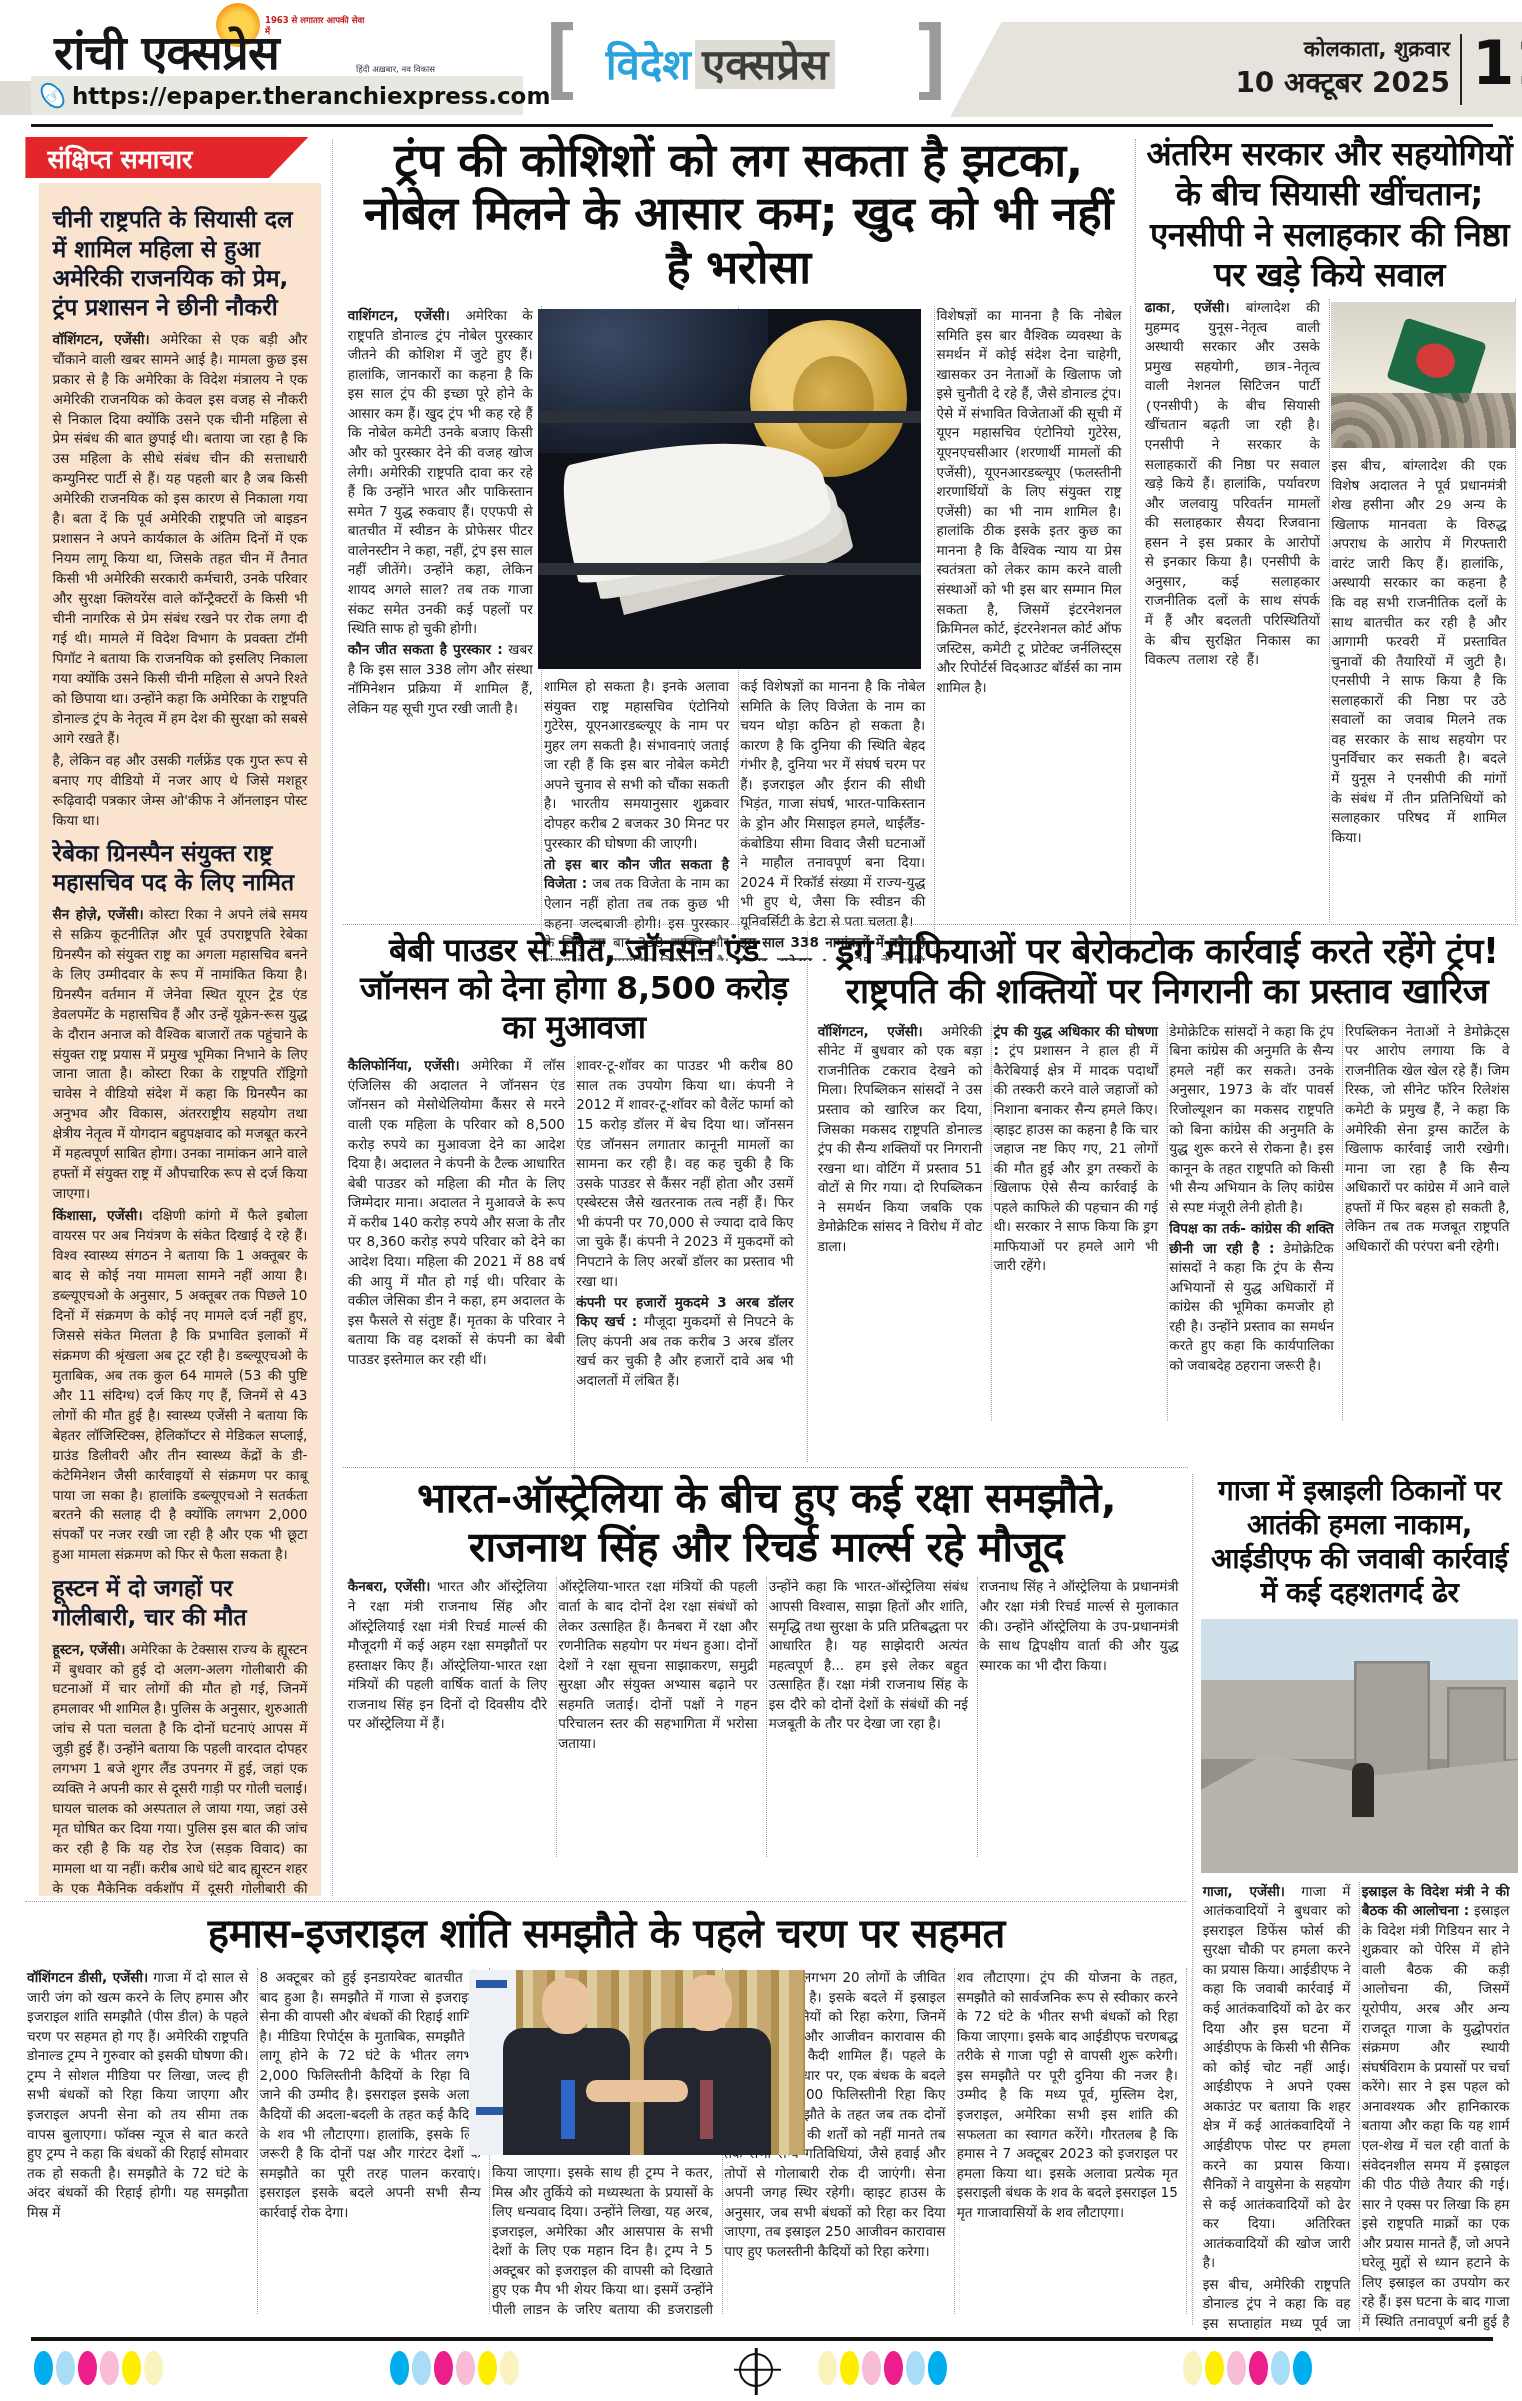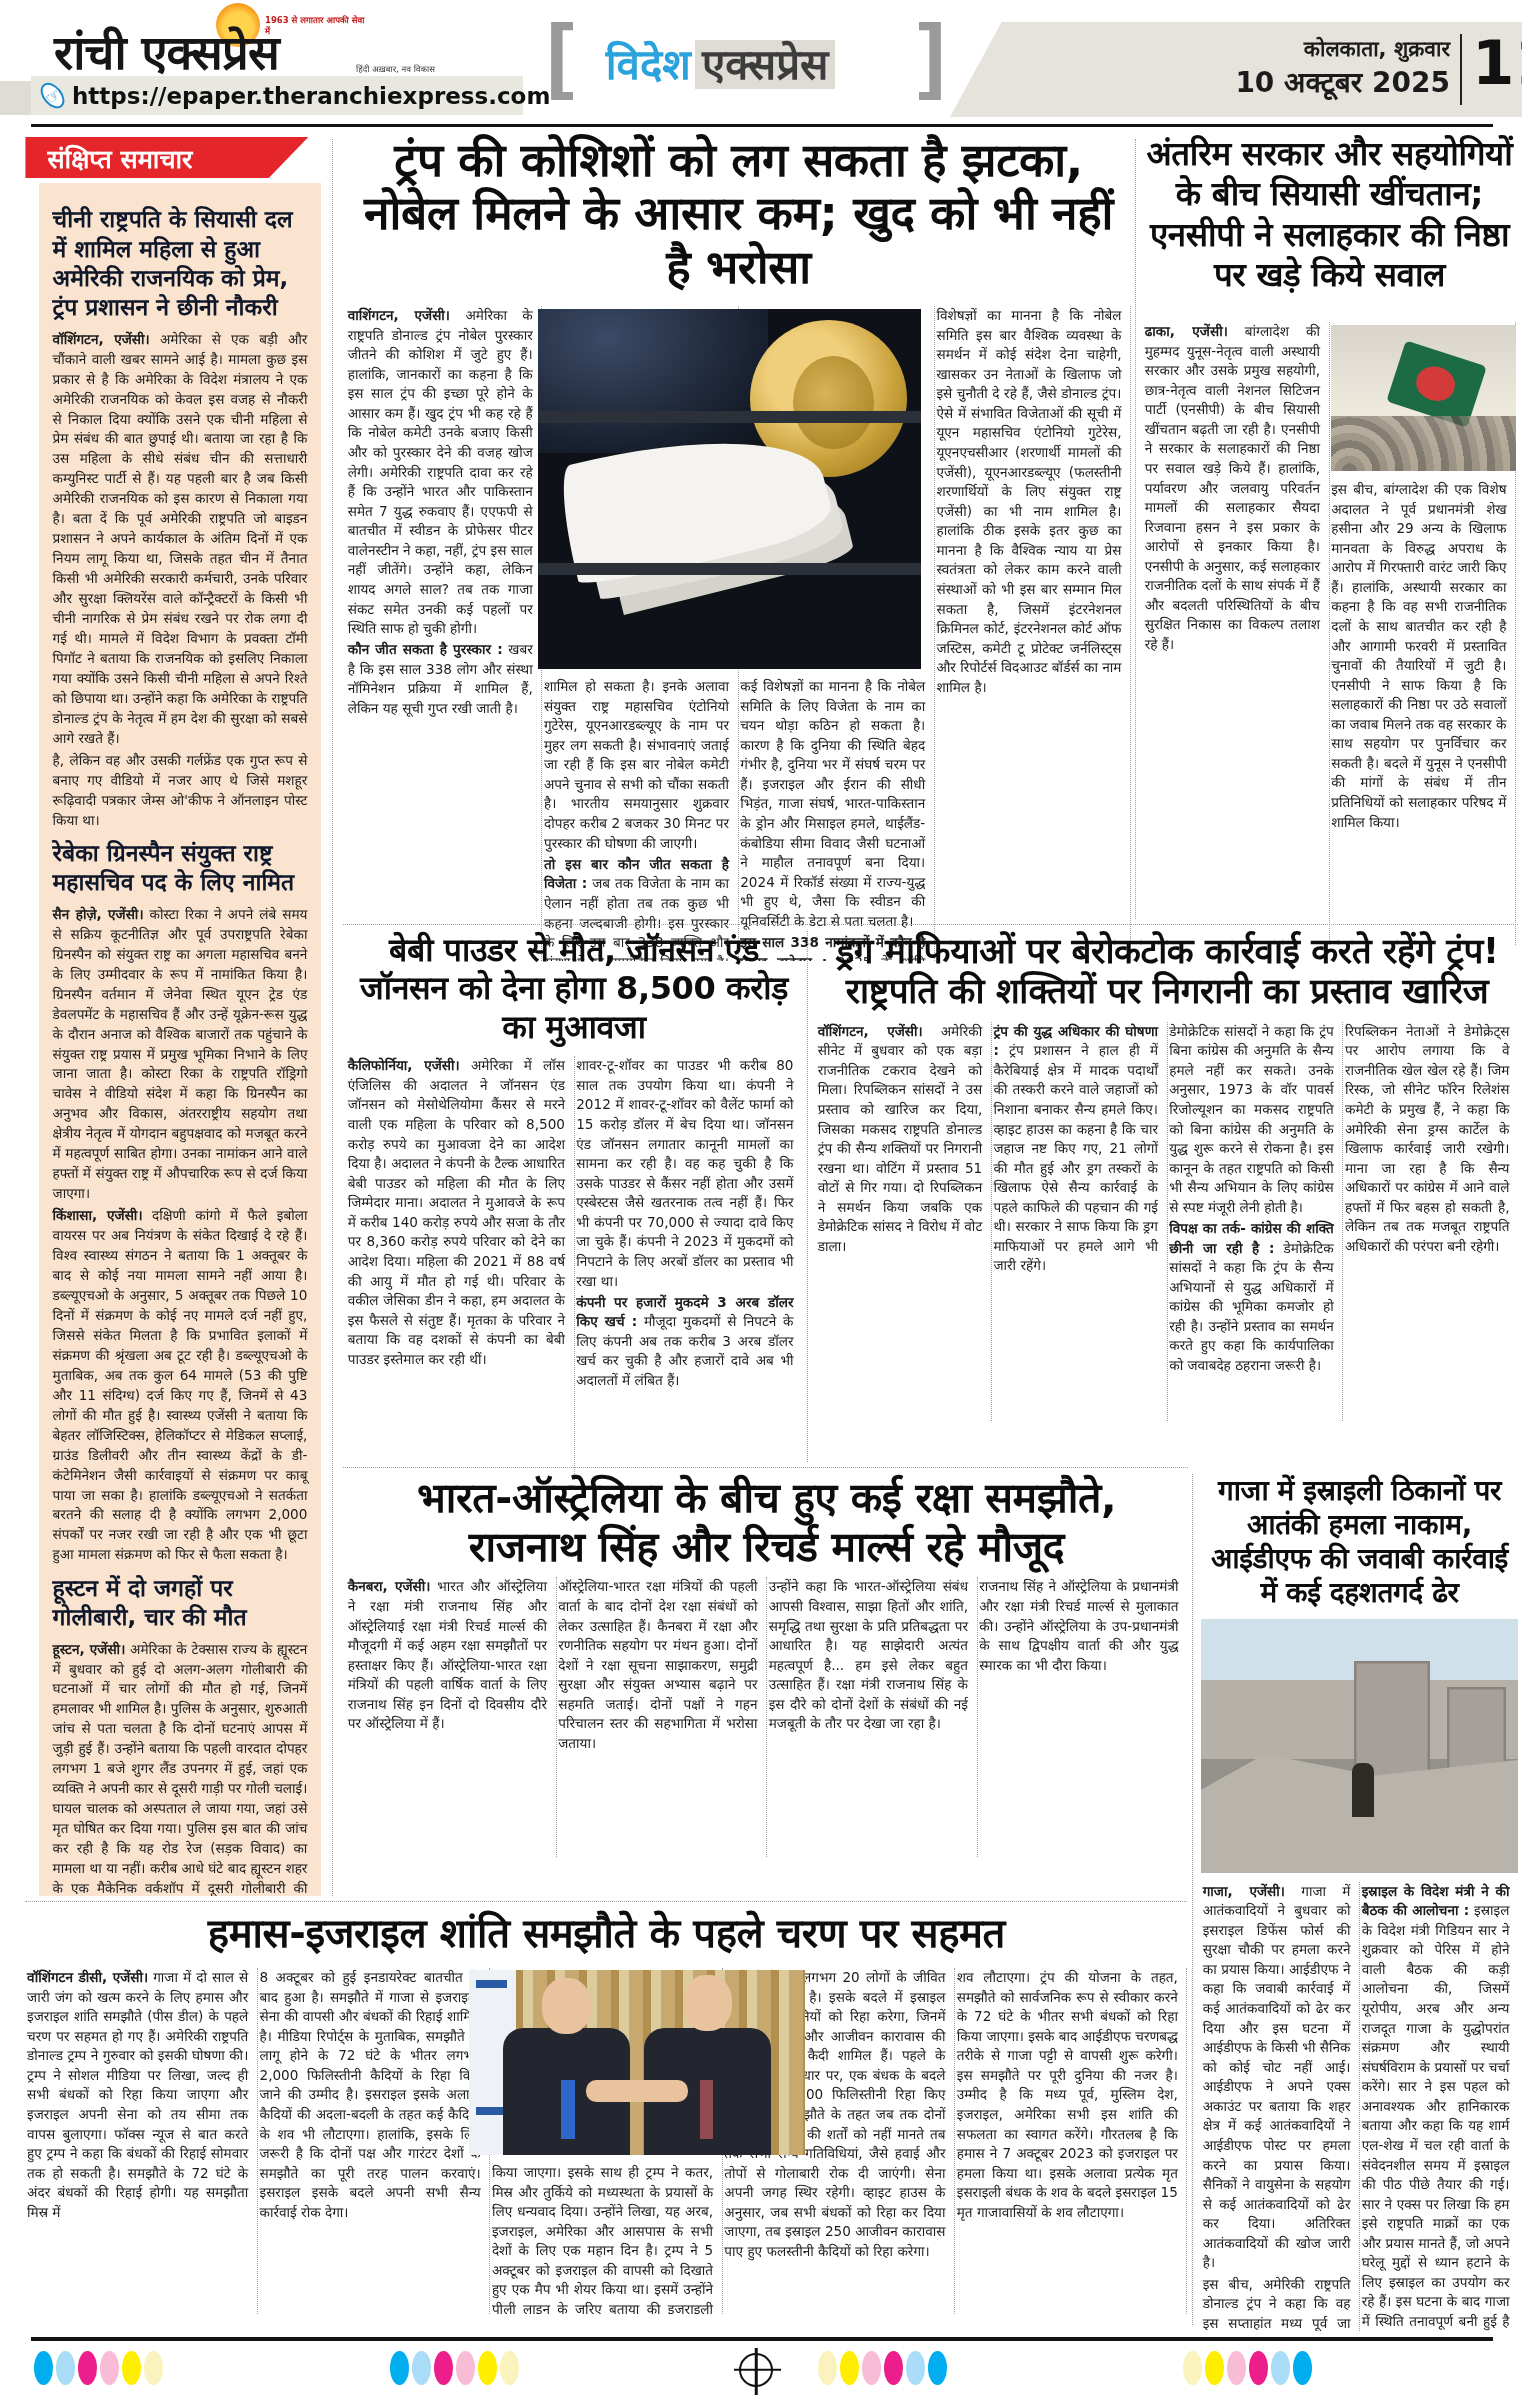--- a/index.html
+++ b/index.html
@@ -166,21 +166,21 @@
       <div class="wing"></div>
       <div class="shelf" style="top:102px;"></div>
       <div class="shelf" style="top:254px;"></div>
     </div>
   </div>
 </div>
 <div class="abs vdot" style="left:1135px; top:139px; height:780px;"></div>
 
 <div class="abs" style="left:1143px; top:134px; width:373px; height:787px;">
   <div class="headline" style="font-size:33px; line-height:1.22;">अंतरिम सरकार और सहयोगियों के बीच सियासी खींचतान; एनसीपी ने सलाहकार की निष्ठा पर खड़े किये सवाल</div>
-  <div class="body-wrap" style="margin-top:27px; height:623px; position:relative;">
+  <div class="body-wrap" style="margin-top:4px; height:623px; position:relative;font-family:Liberation Mono, monospace;">
     <div class="bcol">
       <p><b class="dateline">ढाका, एजेंसी।</b> <span>बांग्लादेश की मुहम्मद युनूस-नेतृत्व वाली अस्थायी सरकार और उसके प्रमुख सहयोगी, छात्र-नेतृत्व वाली नेशनल सिटिजन पार्टी (एनसीपी) के बीच सियासी खींचतान बढ़ती जा रही है। एनसीपी ने सरकार के सलाहकारों की निष्ठा पर सवाल खड़े किये हैं। हालांकि, पर्यावरण और जलवायु परिवर्तन मामलों की सलाहकार सैयदा रिजवाना हसन ने इस प्रकार के आरोपों से इनकार किया है। एनसीपी के अनुसार, कई सलाहकार राजनीतिक दलों के साथ संपर्क में हैं और बदलती परिस्थितियों के बीच सुरक्षित निकास का विकल्प तलाश रहे हैं।</span></p>
     </div>
     <div class="bcol" style="padding-top:158px;">
       <p>इस बीच, बांग्लादेश की एक विशेष अदालत ने पूर्व प्रधानमंत्री शेख हसीना और 29 अन्य के खिलाफ मानवता के विरुद्ध अपराध के आरोप में गिरफ्तारी वारंट जारी किए हैं। हालांकि, अस्थायी सरकार का कहना है कि वह सभी राजनीतिक दलों के साथ बातचीत कर रही है और आगामी फरवरी में प्रस्तावित चुनावों की तैयारियों में जुटी है। एनसीपी ने साफ किया है कि सलाहकारों की निष्ठा पर उठे सवालों का जवाब मिलने तक वह सरकार के साथ सहयोग पर पुनर्विचार कर सकती है। बदले में युनूस ने एनसीपी की मांगों के संबंध में तीन प्रतिनिधियों को सलाहकार परिषद में शामिल किया।</p>
     </div>
     <div class="photo photo-bd" style="right:0; top:3.4px; width:185px; height:146px;">
       <div class="bd-flag"></div>
       <div class="bd-crowd"></div>
     </div>

